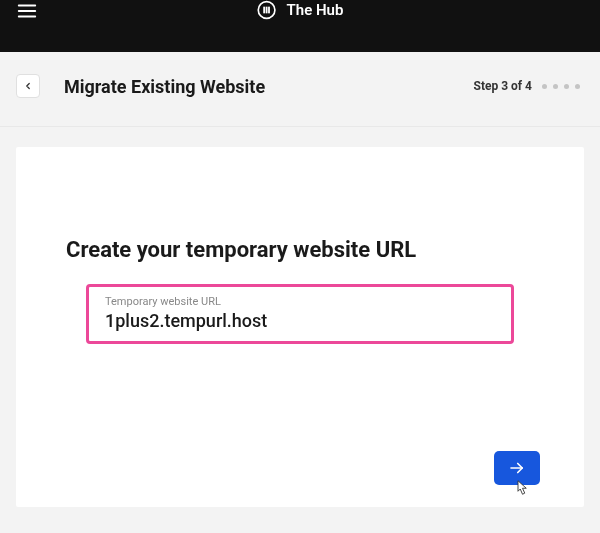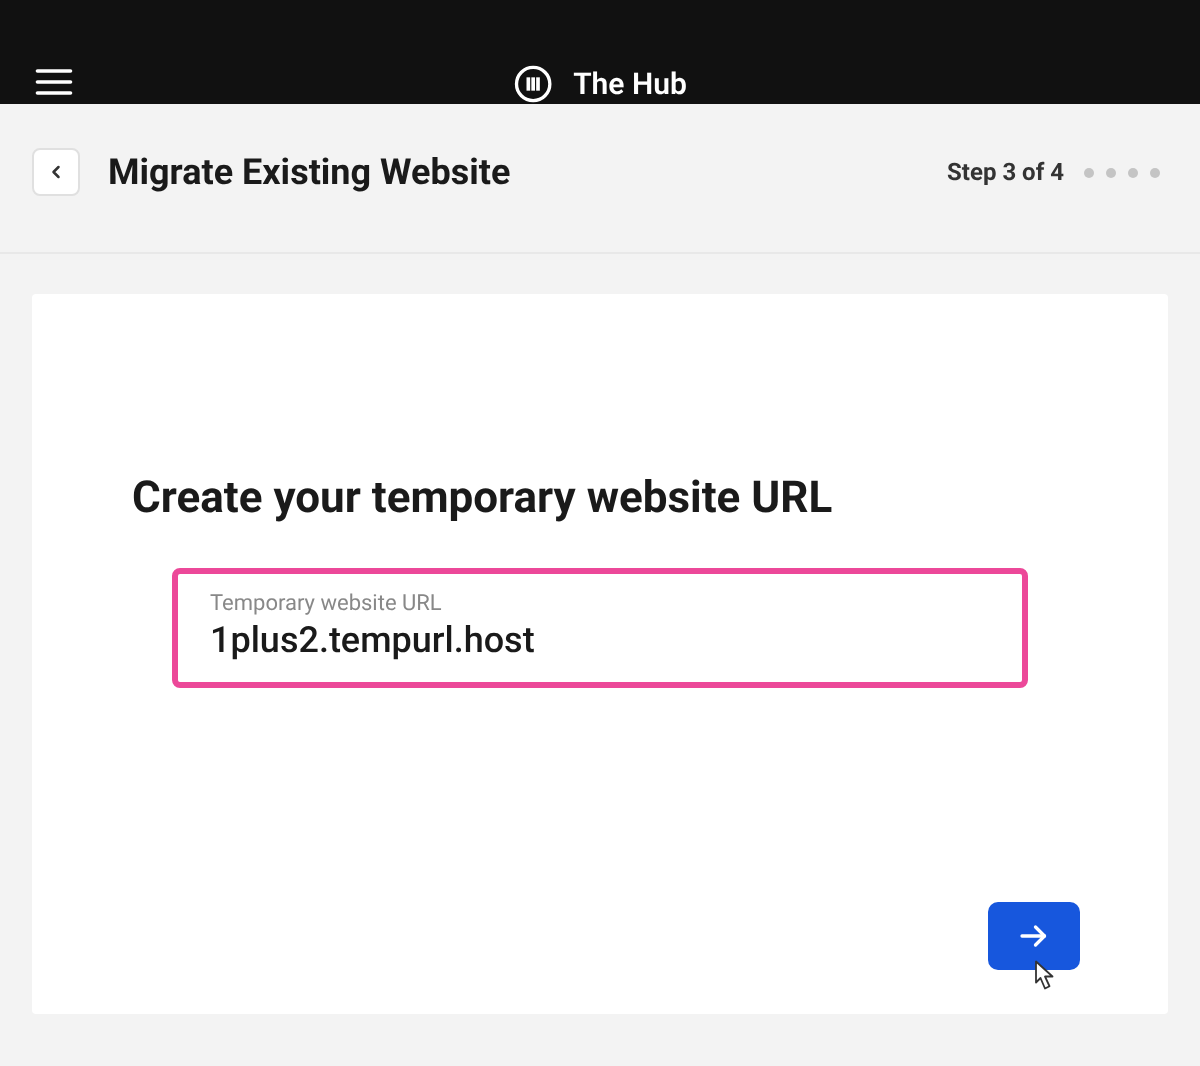--- a/index.html
+++ b/index.html
@@ -12,21 +12,21 @@
       background: #f3f3f3;
       width: 600px;
       height: 533px;
       overflow: hidden;
       position: relative;
     }
     .topbar {
       background: #111111;
       height: 52px;
       display: flex;
-      align-items: flex-end;
+      align-items: flex-start;
       padding: 0 16px;
       position: relative;
     }
     .menu-icon {
       color: #fff;
       cursor: pointer;
       display: flex;
       align-items: center;
     }
     .brand {
@@ -52,21 +52,21 @@
     .subheader {
       display: flex;
       align-items: center;
       justify-content: space-between;
       padding: 22px 20px 28px 16px;
       border-bottom: 1px solid #e8e8e8;
     }
     .subheader-left {
       display: flex;
       align-items: center;
-      gap: 14px;
+      gap: 24px;
     }
     .back-btn {
       width: 24px;
       height: 24px;
       background: #fff;
       border: 1px solid #e0e0e0;
       border-radius: 4px;
       display: flex;
       align-items: center;
       justify-content: center;

